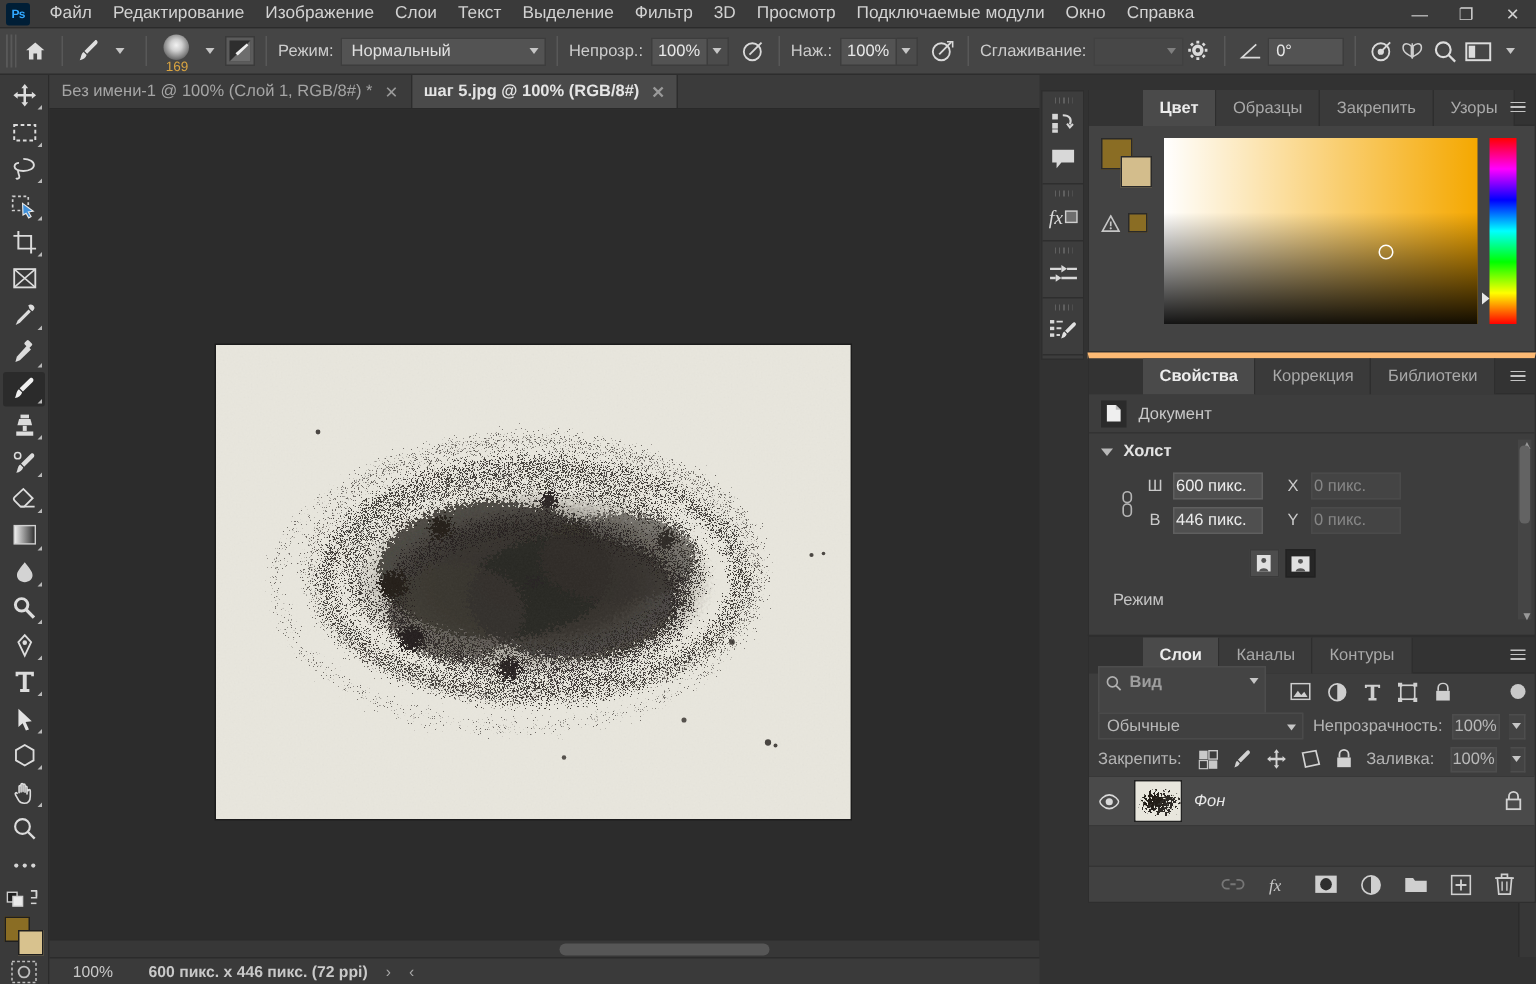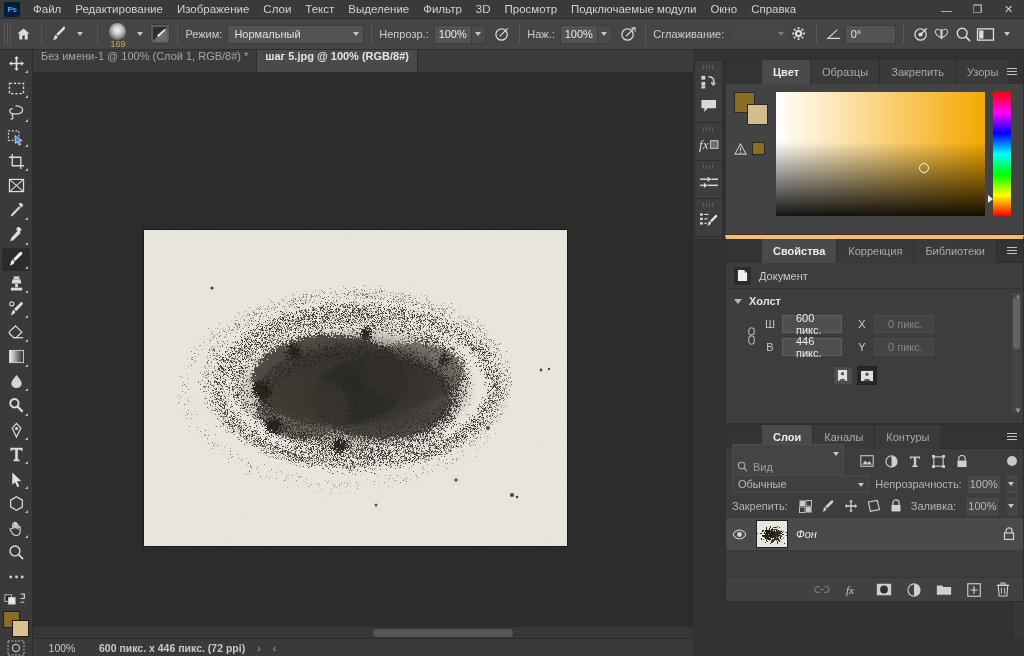--- a/index.html
+++ b/index.html
@@ -81,21 +81,21 @@
 
   
   .tabbar {
     position: absolute; left: 33px; top: 50px; width: 660px; height: 23px;
     background: #3b3b3b; display: flex; align-items: stretch;
     border-bottom: 1px solid #292929;
   }
   .doctab {
     display: flex; align-items: center; padding: 0 8px; font-size: 11px;
     color: #a5a5a5; background: #3b3b3b; border-right: 1px solid #2c2c2c;
-    white-space: nowrap; gap: 8px; flex-direction: column;
+    white-space: nowrap; gap: 8px;
   }
   .doctab.active { background: #4a4a4a; color: #e4e4e4; font-weight: bold; }
   .doctab .x { color: #9a9a9a; font-size: 11px; }
 
   
   .toolbar {
     position: absolute; left: 0; top: 50px; width: 33px; height: 606px;
     background: #3a3a3a; border-right: 1px solid #2b2b2b;
     display: flex; flex-direction: column; align-items: center; padding-top: 2px;
   }
@@ -199,40 +199,41 @@
   .prop-section { padding: 6px 8px 0; }
   .sec-head { display: flex; align-items: center; gap: 7px; font-size: 11px; color: #e2e2e2; font-weight: bold; }
   .chev-d { width:0;height:0;border-left:4px solid transparent;border-right:4px solid transparent;border-top:5px solid #b8b8b8; }
   .prop-grid { display: flex; align-items: center; margin-top: 8px; padding-left: 4px; }
   .link-col { width: 26px; display: flex; justify-content: center; color: #b0b0b0; }
   .fields { display: flex; flex-direction: column; gap: 5px; }
   .frow { display: flex; align-items: center; gap: 6px; }
   .flabel { width: 12px; text-align: center; font-size: 11px; color: #c9c9c9; }
   .finput {
     width: 60px; height: 18px; background: #4f4f4f; border: 1px solid #5f5f5f; color: #ececec;
-    font-size: 11px; display: flex; align-items: center; padding-left: 13px;
+    font-size: 11px; display: flex; align-items: center; padding-left: 1px;
   }
   .finput.ghost { background: #444; border-color: #4a4a4a; color: #868686; }
   .orient { display: flex; gap: 4px; justify-content: center; margin-top: 10px; padding-right: 40px; }
   .ori-btn { width: 20px; height: 19px; background: #4d4d4d; border: 1px solid #3a3a3a; display:flex;align-items:center;justify-content:center; }
   .ori-btn.sel { background: #262626; border-color: #222; }
   .res-line { text-align: center; font-size: 11px; color: #c6c6c6; margin-top: 7px; padding-right: 40px; }
   .mode-line { font-size: 11px; color: #c3c3c3; padding: 9px 0 0 8px; }
   .prop-scroll { position: absolute; right: 2px; top: 30px; width: 9px; height: 120px; background: #454545; }
   .prop-scroll .th { position: absolute; left: 1px; top: 4px; width: 7px; height: 52px; background: #636363; border-radius: 3px; }
   .prop-scroll .up, .prop-scroll .dn { position:absolute; left:2px; color:#9a9a9a; font-size:8px; }
   .prop-scroll .up { top:-1px; } .prop-scroll .dn { bottom:-2px; }
 
   
   .layers-body { background: #3d3d3d; }
   .lrow { display: flex; align-items: center; height: 24px; padding: 0 6px; gap: 6px; }
   .filter-box {
     width: 112px; height: 18px; background: #444444; border: 1px solid #4d4d4d;
-    display: flex; align-items: flex-start; gap: 5px; padding: 16px 4px; color: #9e9e9e; font-size: 11px;
+    display: flex; align-items: flex-end; gap: 5px; padding: 16px 4px; color: #9e9e9e; font-size: 11px;
     position: relative;
+    font-weight: bold;
   }
   .filter-box .caret { position: absolute; right: 4px; top: 7px; }
   .ficons { display: flex; align-items: center; gap: 11px; margin-left: 10px; color: #cfcfcf; }
   .toggle-knob { margin-left: auto; width: 10px; height: 10px; border-radius: 50%; background: #c9c9c9; }
   .blend-row { display: flex; align-items: center; height: 22px; padding: 0 6px; gap: 6px; }
   .blend-sel {
     width: 162px; height: 18px; background: #404040; border: 1px solid #4a4a4a; color: #b9b9b9;
     font-size: 11px; display: flex; align-items: center; padding-left: 5px; position: relative;
   }
   .blend-sel .caret { position: absolute; right: 4px; top: 7px; }
@@ -822,20 +823,21 @@
                 </svg>
             </div>
             <div class="ori-btn sel">
               <svg width="14" height="12" viewBox="0 0 15 13">
                   <rect x="1" y="1" width="13" height="11" fill="#e0e0e0"></rect>
                   <circle cx="7.5" cy="4.6" r="1.8" fill="#555"></circle>
                   <path d="M4 12 C4.4 8.8 10.6 8.8 11 12 Z" fill="#555"></path>
                 </svg>
             </div>
           </div>
+          <div class="mode-line">Режим</div>
         </div>
         <div class="prop-scroll">
           <div class="up">▲</div>
           <div class="th"></div>
           <div class="dn">▼</div>
         </div>
       </div>
     </div>
 
     <div class="panel" style="border-top:1px solid #2e2e2e">

